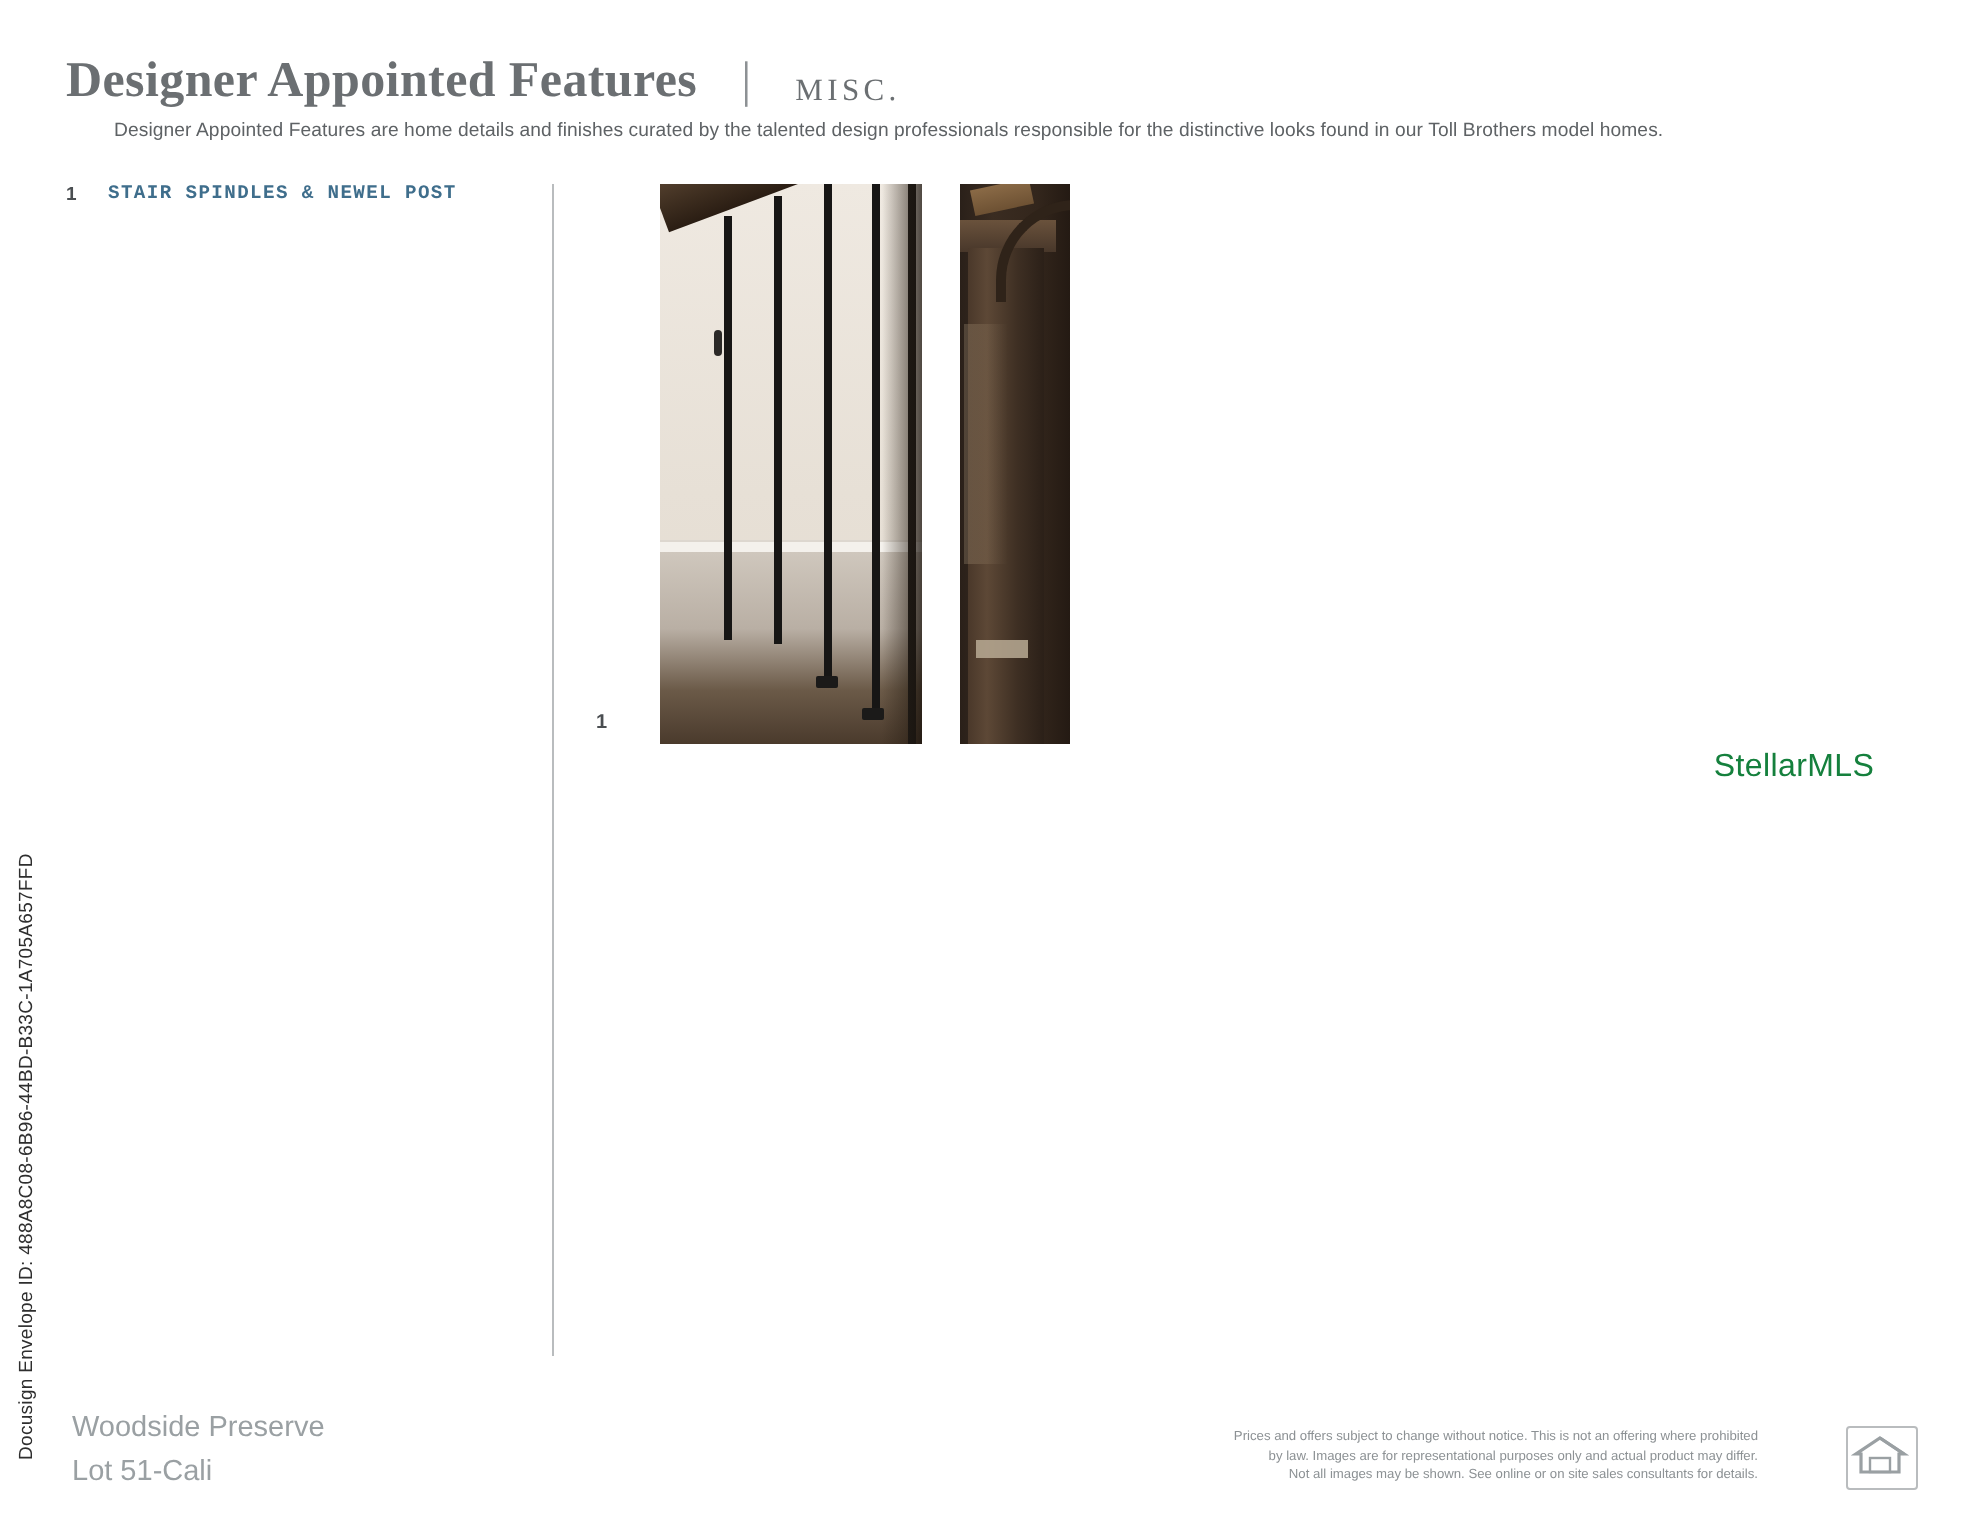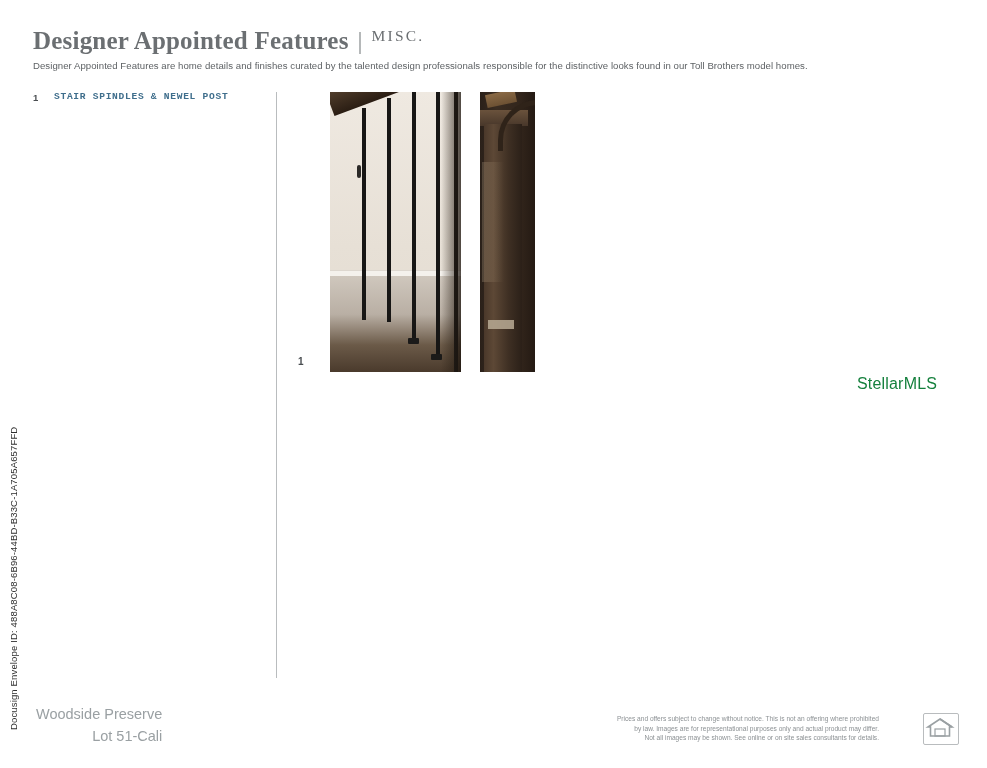--- a/index.html
+++ b/index.html
@@ -34,22 +34,22 @@
 
   
   .header {
     position: absolute;
     left: 33px;
     top: 28px;
     width: 900px;
   }
   .title-row {
     display: flex;
-    align-items: flex-start;
-    gap: 0px;
+    align-items: flex-end;
+    gap: 13px;
   }
   .title-main {
     font-family: "Liberation Serif", serif;
     font-size: 25px;
     font-weight: 700;
     color: #6b6f72;
     letter-spacing: 0.2px;
     line-height: 1;
   }
   .title-pipe {
@@ -67,20 +67,21 @@
     letter-spacing: 2.2px;
     color: #6b6f72;
     line-height: 1;
   }
   .subtitle {
     margin-top: 7px;
     font-size: 9.6px;
     color: #5e6265;
     letter-spacing: 0.05px;
     white-space: nowrap;
+    margin-left: 24px;
   }
 
   
   .v-divider {
     position: absolute;
     left: 276px;
     top: 92px;
     width: 1px;
     height: 586px;
     background: #b9bcbe;
@@ -288,21 +289,20 @@
   }
 
   
   .footer-left {
     position: absolute;
     left: 36px;
     top: 703px;
     color: #9aa0a3;
     font-size: 14.5px;
     line-height: 1.55;
-    text-align: right;
   }
   .footer-disclaimer {
     position: absolute;
     right: 108px;
     top: 714px;
     width: 300px;
     text-align: right;
     font-size: 6.6px;
     line-height: 1.45;
     color: #8c9194;

